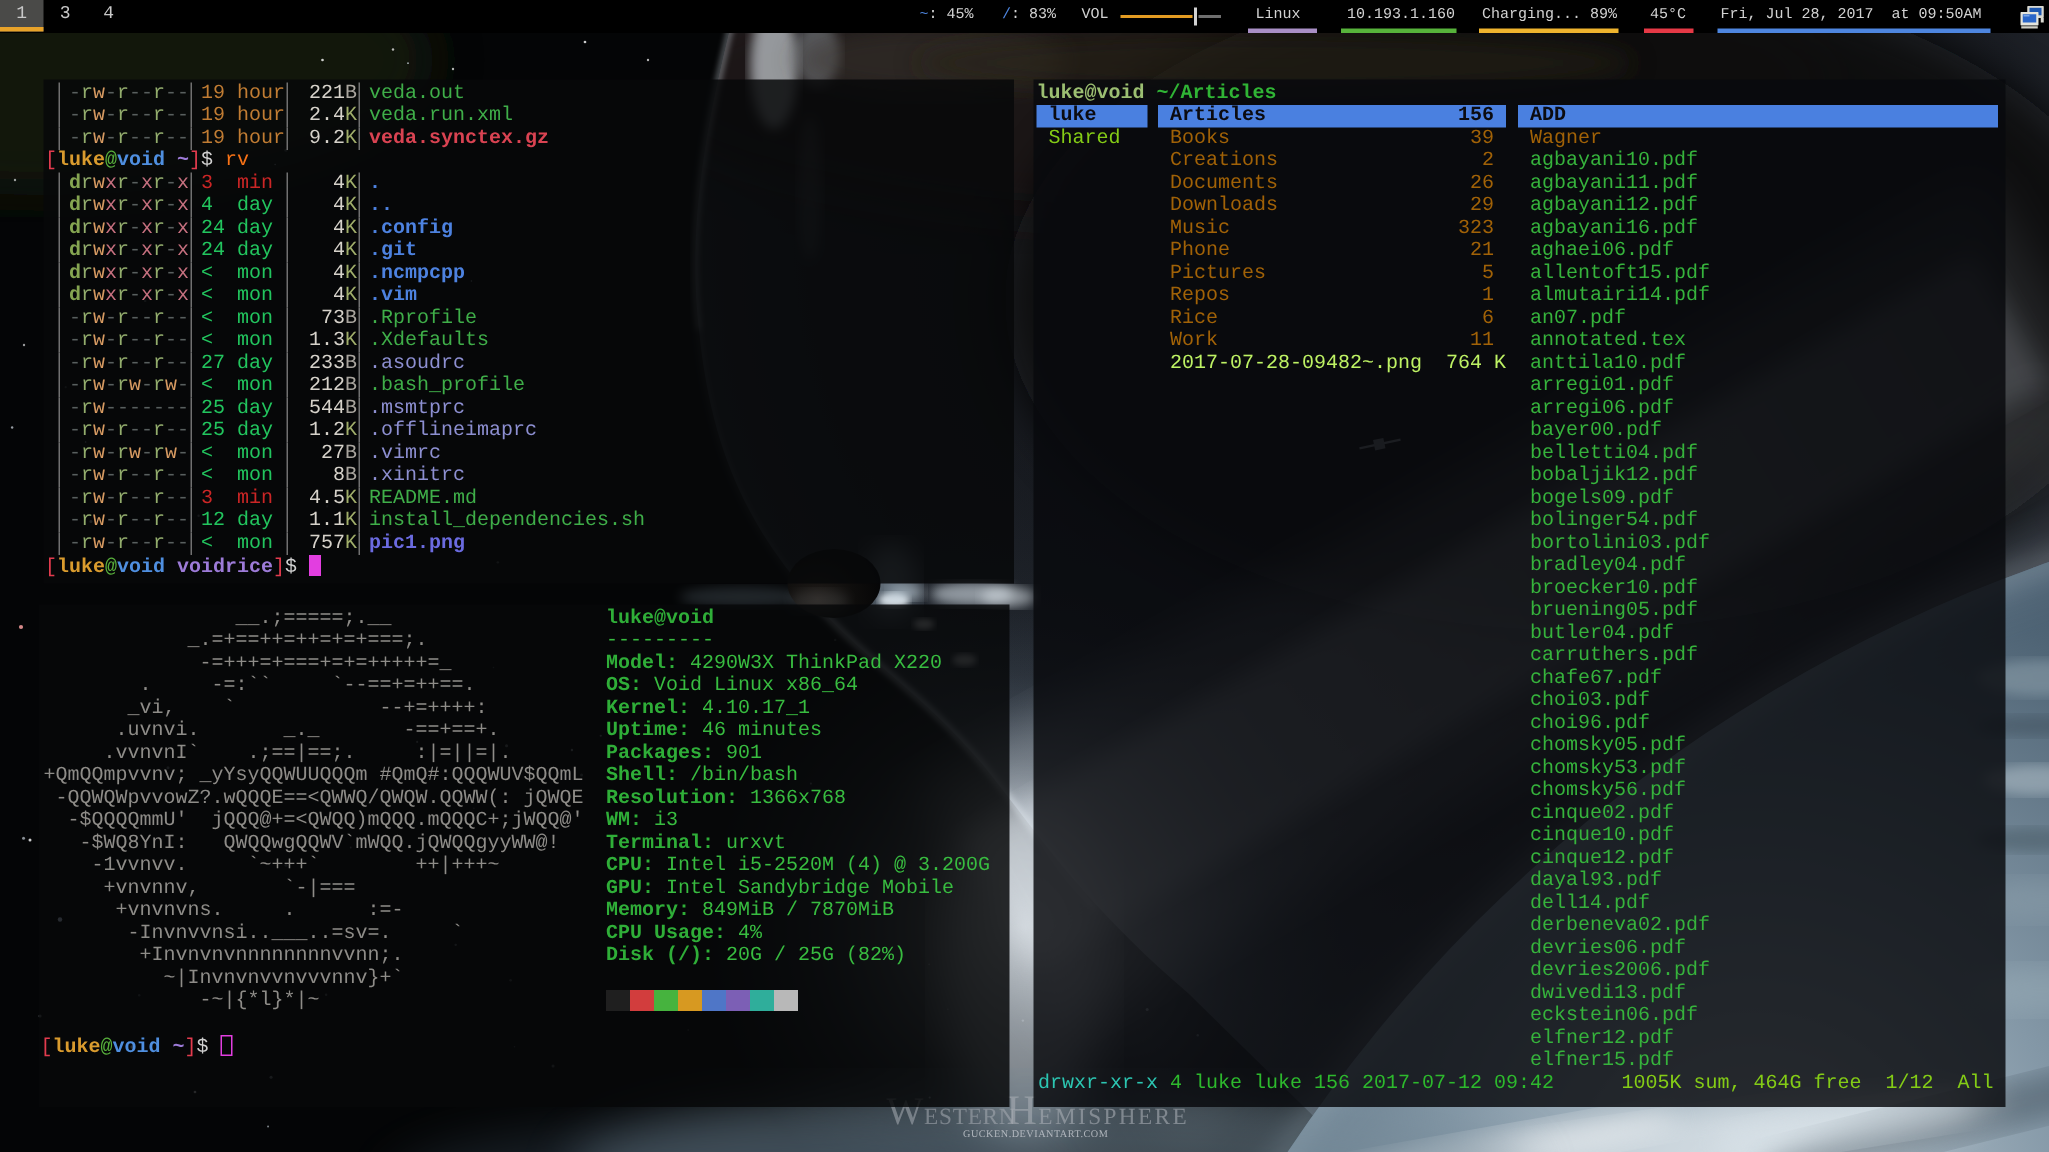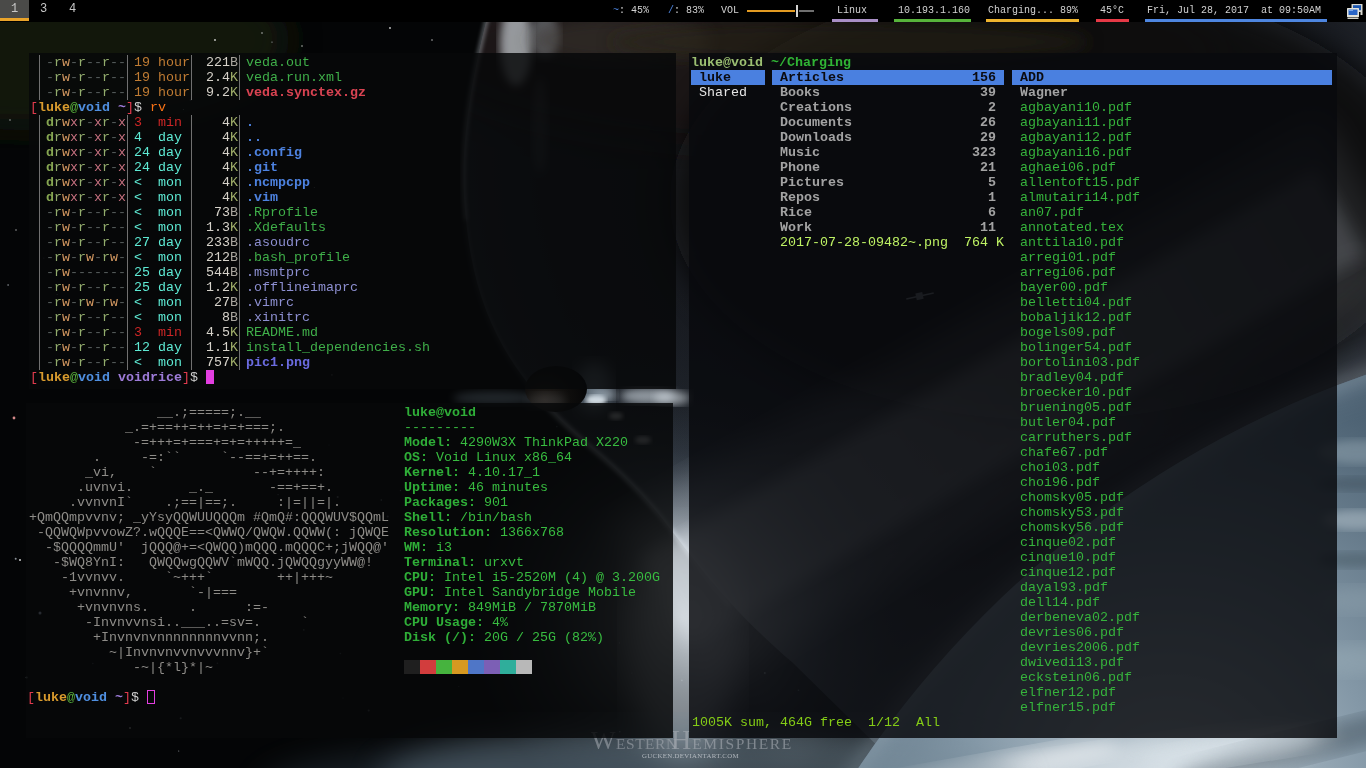--- a/index.html
+++ b/index.html
@@ -6,21 +6,21 @@
 #wp{position:absolute;left:0;top:0}
 i{font-style:normal}
 .term{position:absolute;font:13.33px/15px "Liberation Mono",monospace;color:#9c9c9c;white-space:pre}
 #t1{left:29px;top:53px;width:647px;height:336px;background:rgba(7,8,10,0.845)}
 #t1 .body{position:absolute;left:1px;top:2px}
 #t2{left:26px;top:403px;width:647px;height:335px;background:rgba(7,8,10,0.845)}
 #rg{left:689px;top:53px;width:648px;height:685px;background:rgba(8,10,13,0.83)}
 .ln{height:15px}
 .sep{display:inline-block;width:8px;height:15px;vertical-align:top;position:relative;color:transparent}.sep::before{content:"";position:absolute;left:1px;top:0;bottom:0;width:1px;background:#707070}
 .pg{color:#585f5e}.pr{color:#93ad6d}.pw{color:#d69a62}.px{color:#c6707f}.pd{color:#85a551;font-weight:bold}
-.dor{color:#c07c33}.drd{color:#cc2626}.dgy{color:#5eead4}
+.dor{color:#c07c33}.drd{color:#cc2626}.dgy{color:#22c55e}
 .sd{color:#d6d2ca}.sB{color:#a9a59e}.sK{color:#a0ae6a}
 .fg{color:#3fae49}.fr{color:#d94352;font-weight:bold}.fb{color:#4d82e0;font-weight:bold}
 .fl{color:#8d8fd1}.fp{color:#6b6be0;font-weight:bold}
 .pbr{color:#e23b4e}.pu{color:#d99b2e;font-weight:bold}.pat{color:#58b03c}.ph{color:#4f8fe0;font-weight:bold}
 .pt{color:#9d7bd8;font-weight:bold}.pdol{color:#d0d0d0}.pcm{color:#f97316}
 .cur{display:inline-block;width:8px;height:14px;background:#e23ee0;vertical-align:-3px;margin-left:8px}
 #art{position:absolute;left:3px;top:2px;color:#8e8c88}
 #nfo{position:absolute;left:378px;top:2px}
 .nb{color:#2fae38;font-weight:bold}.nv{color:#38bc40}
 #sw{position:absolute;left:378px;top:257px;height:14px}
@@ -31,22 +31,22 @@
 #rg .rrow{height:15px;line-height:15px}
 #rtitle{position:absolute;left:2px;top:2px}
 .rth{color:#9cbf72;font-weight:bold}.rtp{color:#30b435;font-weight:bold}
 #rc1{position:absolute;left:2px;top:17px;width:74px}
 #rc2{position:absolute;left:83px;top:17px;width:232px}
 #rc3{position:absolute;left:323px;top:17px;width:320px}
 .rrow span{padding:0 8px}
 #rstat span{padding:0}
 .rrow{display:flex;justify-content:space-between;white-space:pre}
 .rsel{background:#4a80e0;color:#0b0b10;font-weight:bold}
-.rdir{color:#a3a3a3;font-weight:bold}
-.rsh{color:#e5e5e5}
+.rdir{color:#a16207;font-weight:normal}
+.rsh{color:#84cc16}
 .rpdf{color:#36b33c}
 .rpng{color:#bef264}
 #rstat{position:absolute;left:2px;top:662px;width:644px;display:flex;justify-content:space-between;white-space:pre}
 #rstat span:first-child{padding-left:1px}
 #rstat span:last-child{padding-right:6px}
 .stc{color:#2cc6b2}.stg{color:#2db92d}.stbg{color:#84cc16}
 
 #bar{position:absolute;left:0;top:0;width:1366px;height:22px;background:#000;font:10px/22px "Liberation Mono",monospace;color:#d2d2d2}
 .ws{position:absolute;top:0;height:18px;width:29px;text-align:center;font:12px/18px "Liberation Mono",monospace;color:#c8c8c8}
 .ws:nth-child(1){left:0;background:#4a4a48;border-bottom:3px solid #e8a32a}
@@ -360,25 +360,25 @@
        -Invnvvnsi..___..=sv=.     `
         +Invnvnvnnnnnnnnvvnn;.
           ~|Invnvnvvnvvvnnv}+`
              -~|{*l}*|~
 </pre></div>
 <div id="nfo"><div class="ln"><i class="nb">luke@void</i></div><div class="ln"><i class="nv">---------</i></div><div class="ln"><i class="nb">Model:</i><i class="nv"> 4290W3X ThinkPad X220</i></div><div class="ln"><i class="nb">OS:</i><i class="nv"> Void Linux x86_64</i></div><div class="ln"><i class="nb">Kernel:</i><i class="nv"> 4.10.17_1</i></div><div class="ln"><i class="nb">Uptime:</i><i class="nv"> 46 minutes</i></div><div class="ln"><i class="nb">Packages:</i><i class="nv"> 901</i></div><div class="ln"><i class="nb">Shell:</i><i class="nv"> /bin/bash</i></div><div class="ln"><i class="nb">Resolution:</i><i class="nv"> 1366x768</i></div><div class="ln"><i class="nb">WM:</i><i class="nv"> i3</i></div><div class="ln"><i class="nb">Terminal:</i><i class="nv"> urxvt</i></div><div class="ln"><i class="nb">CPU:</i><i class="nv"> Intel i5-2520M (4) @ 3.200G</i></div><div class="ln"><i class="nb">GPU:</i><i class="nv"> Intel Sandybridge Mobile</i></div><div class="ln"><i class="nb">Memory:</i><i class="nv"> 849MiB / 7870MiB</i></div><div class="ln"><i class="nb">CPU Usage:</i><i class="nv"> 4%</i></div><div class="ln"><i class="nb">Disk (/):</i><i class="nv"> 20G / 25G (82%)</i></div></div>
 <div id="sw"><i style="background:#1f1f1f"></i><i style="background:#d23d3d"></i><i style="background:#46b33e"></i><i style="background:#d79921"></i><i style="background:#4f76c7"></i><i style="background:#7c5fb5"></i><i style="background:#2fae9b"></i><i style="background:#b8b8b8"></i></div>
 <div id="np"><i class="pbr">[</i><i class="pu">luke</i><i class="pat">@</i><i class="ph">void</i><i class="pt"> ~</i><i class="pbr">]</i><i class="pdol">$</i><span class="curh"></span></div>
 </div>
 <div class="term" id="rg">
-<div id="rtitle"><i class="rth">luke@void</i> <i class="rtp">~/Charging</i></div>
+<div id="rtitle"><i class="rth">luke@void</i> <i class="rtp">~/Articles</i></div>
 <div id="rc1"><div class="rrow rsel"><span>luke</span></div><div class="rrow rsh"><span>Shared</span></div></div>
 <div id="rc2"><div class="rrow rsel"><span>Articles</span><span>156</span></div><div class="rrow rdir"><span>Books</span><span>39</span></div><div class="rrow rdir"><span>Creations</span><span>2</span></div><div class="rrow rdir"><span>Documents</span><span>26</span></div><div class="rrow rdir"><span>Downloads</span><span>29</span></div><div class="rrow rdir"><span>Music</span><span>323</span></div><div class="rrow rdir"><span>Phone</span><span>21</span></div><div class="rrow rdir"><span>Pictures</span><span>5</span></div><div class="rrow rdir"><span>Repos</span><span>1</span></div><div class="rrow rdir"><span>Rice</span><span>6</span></div><div class="rrow rdir"><span>Work</span><span>11</span></div><div class="rrow rpng"><span>2017-07-28-09482~.png</span><span>764 K</span></div></div>
 <div id="rc3"><div class="rrow rsel"><span>ADD</span></div><div class="rrow rdir"><span>Wagner</span></div><div class="rrow rpdf"><span>agbayani10.pdf</span></div><div class="rrow rpdf"><span>agbayani11.pdf</span></div><div class="rrow rpdf"><span>agbayani12.pdf</span></div><div class="rrow rpdf"><span>agbayani16.pdf</span></div><div class="rrow rpdf"><span>aghaei06.pdf</span></div><div class="rrow rpdf"><span>allentoft15.pdf</span></div><div class="rrow rpdf"><span>almutairi14.pdf</span></div><div class="rrow rpdf"><span>an07.pdf</span></div><div class="rrow rpdf"><span>annotated.tex</span></div><div class="rrow rpdf"><span>anttila10.pdf</span></div><div class="rrow rpdf"><span>arregi01.pdf</span></div><div class="rrow rpdf"><span>arregi06.pdf</span></div><div class="rrow rpdf"><span>bayer00.pdf</span></div><div class="rrow rpdf"><span>belletti04.pdf</span></div><div class="rrow rpdf"><span>bobaljik12.pdf</span></div><div class="rrow rpdf"><span>bogels09.pdf</span></div><div class="rrow rpdf"><span>bolinger54.pdf</span></div><div class="rrow rpdf"><span>bortolini03.pdf</span></div><div class="rrow rpdf"><span>bradley04.pdf</span></div><div class="rrow rpdf"><span>broecker10.pdf</span></div><div class="rrow rpdf"><span>bruening05.pdf</span></div><div class="rrow rpdf"><span>butler04.pdf</span></div><div class="rrow rpdf"><span>carruthers.pdf</span></div><div class="rrow rpdf"><span>chafe67.pdf</span></div><div class="rrow rpdf"><span>choi03.pdf</span></div><div class="rrow rpdf"><span>choi96.pdf</span></div><div class="rrow rpdf"><span>chomsky05.pdf</span></div><div class="rrow rpdf"><span>chomsky53.pdf</span></div><div class="rrow rpdf"><span>chomsky56.pdf</span></div><div class="rrow rpdf"><span>cinque02.pdf</span></div><div class="rrow rpdf"><span>cinque10.pdf</span></div><div class="rrow rpdf"><span>cinque12.pdf</span></div><div class="rrow rpdf"><span>dayal93.pdf</span></div><div class="rrow rpdf"><span>dell14.pdf</span></div><div class="rrow rpdf"><span>derbeneva02.pdf</span></div><div class="rrow rpdf"><span>devries06.pdf</span></div><div class="rrow rpdf"><span>devries2006.pdf</span></div><div class="rrow rpdf"><span>dwivedi13.pdf</span></div><div class="rrow rpdf"><span>eckstein06.pdf</span></div><div class="rrow rpdf"><span>elfner12.pdf</span></div><div class="rrow rpdf"><span>elfner15.pdf</span></div></div>
-<div id="rstat"><span class="stbg">1005K sum, 464G free  1/12  All</span></div>
+<div id="rstat"><span><i class="stc">drwxr-xr-x</i><i class="stg"> 4 luke luke 156 2017-07-12 09:42</i></span><span class="stbg">1005K sum, 464G free  1/12  All</span></div>
 </div>
 <div id="bar">
  <div class="ws wsf">1</div>
     <div class="ws">3</div>
     <div class="ws">4</div>
  <div class="st" style="left:613px"><i class="bblue">~</i>: 45%</div>
  <div class="st" style="left:668px"><i class="bblue">/</i>: 83%</div>
  <div class="st" style="left:721px">VOL</div>
  <div class="vline" style="left:747px;width:48px;background:#e39b22"></div>
  <div class="vtick" style="left:796px"></div>

